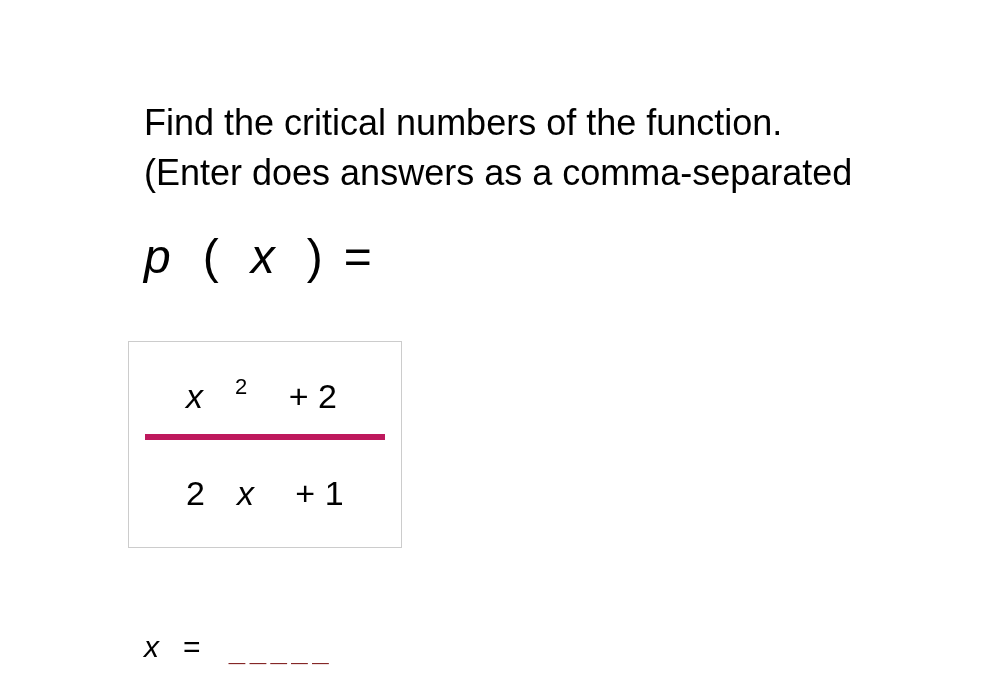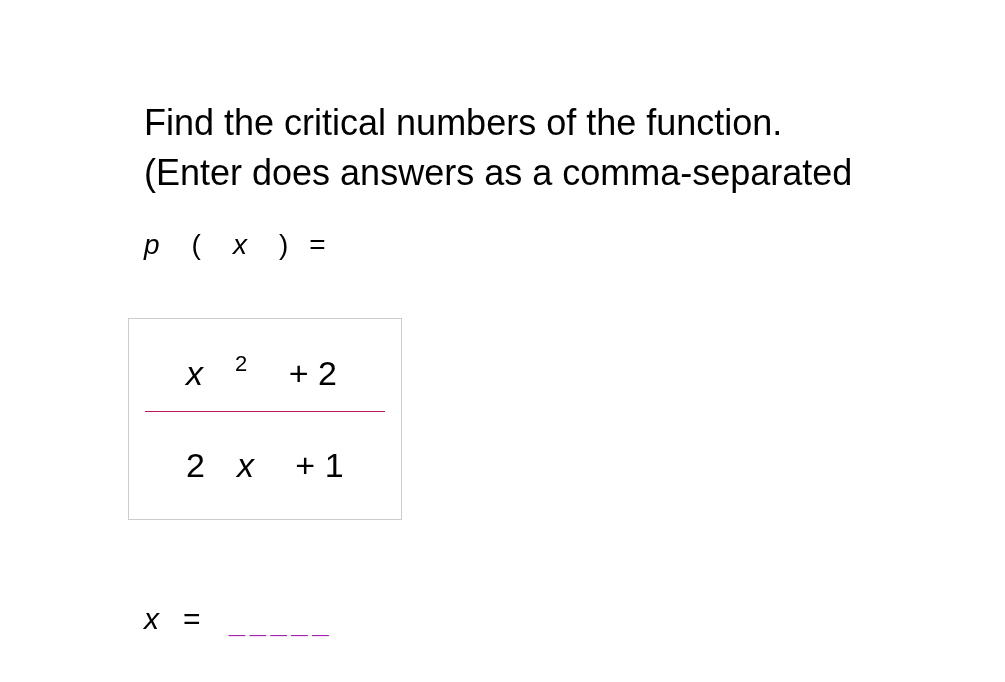--- a/index.html
+++ b/index.html
@@ -15,21 +15,21 @@
       padding: 50px 80px;
       color: #000000;
     }
     .problem-text {
       font-size: 36px;
       line-height: 1.4;
       margin-bottom: 30px;
       font-weight: 400;
     }
     .function-label {
-      font-size: 28px;
+      font-size: 48px;
       font-style: italic;
       margin-bottom: 25px;
     }
     .function-label .paren {
       font-style: normal;
     }
     .function-label .equals {
       font-style: normal;
       margin-left: 5px;
     }
@@ -40,21 +40,21 @@
     .fraction-box {
       border: 1px solid #ccc;
       display: table;
     }
     .numerator, .denominator {
       padding: 18px 25px;
       font-size: 34px;
       text-align: left;
     }
     .numerator {
-      border-bottom: 1px solid #be185d;
+      border-bottom: 6px solid #be185d;
     }
     .sup {
       font-size: 22px;
       vertical-align: super;
       position: relative;
       top: -2px;
     }
     .italic-x {
       font-style: italic;
     }
@@ -67,21 +67,21 @@
     .answer-label {
       font-style: italic;
       margin-right: 8px;
     }
     .equals-sign {
       margin-right: 12px;
     }
     .blank-line {
       letter-spacing: 4px;
       font-family: monospace;
-      color: #a21caf;
+      color: #7f1d1d;
       font-size: 28px;
     }
   </style>
 </head>
 <body>
 
 
 
 <div class="problem-text">
   <span>Find the critical numbers of the function.</span><br>

